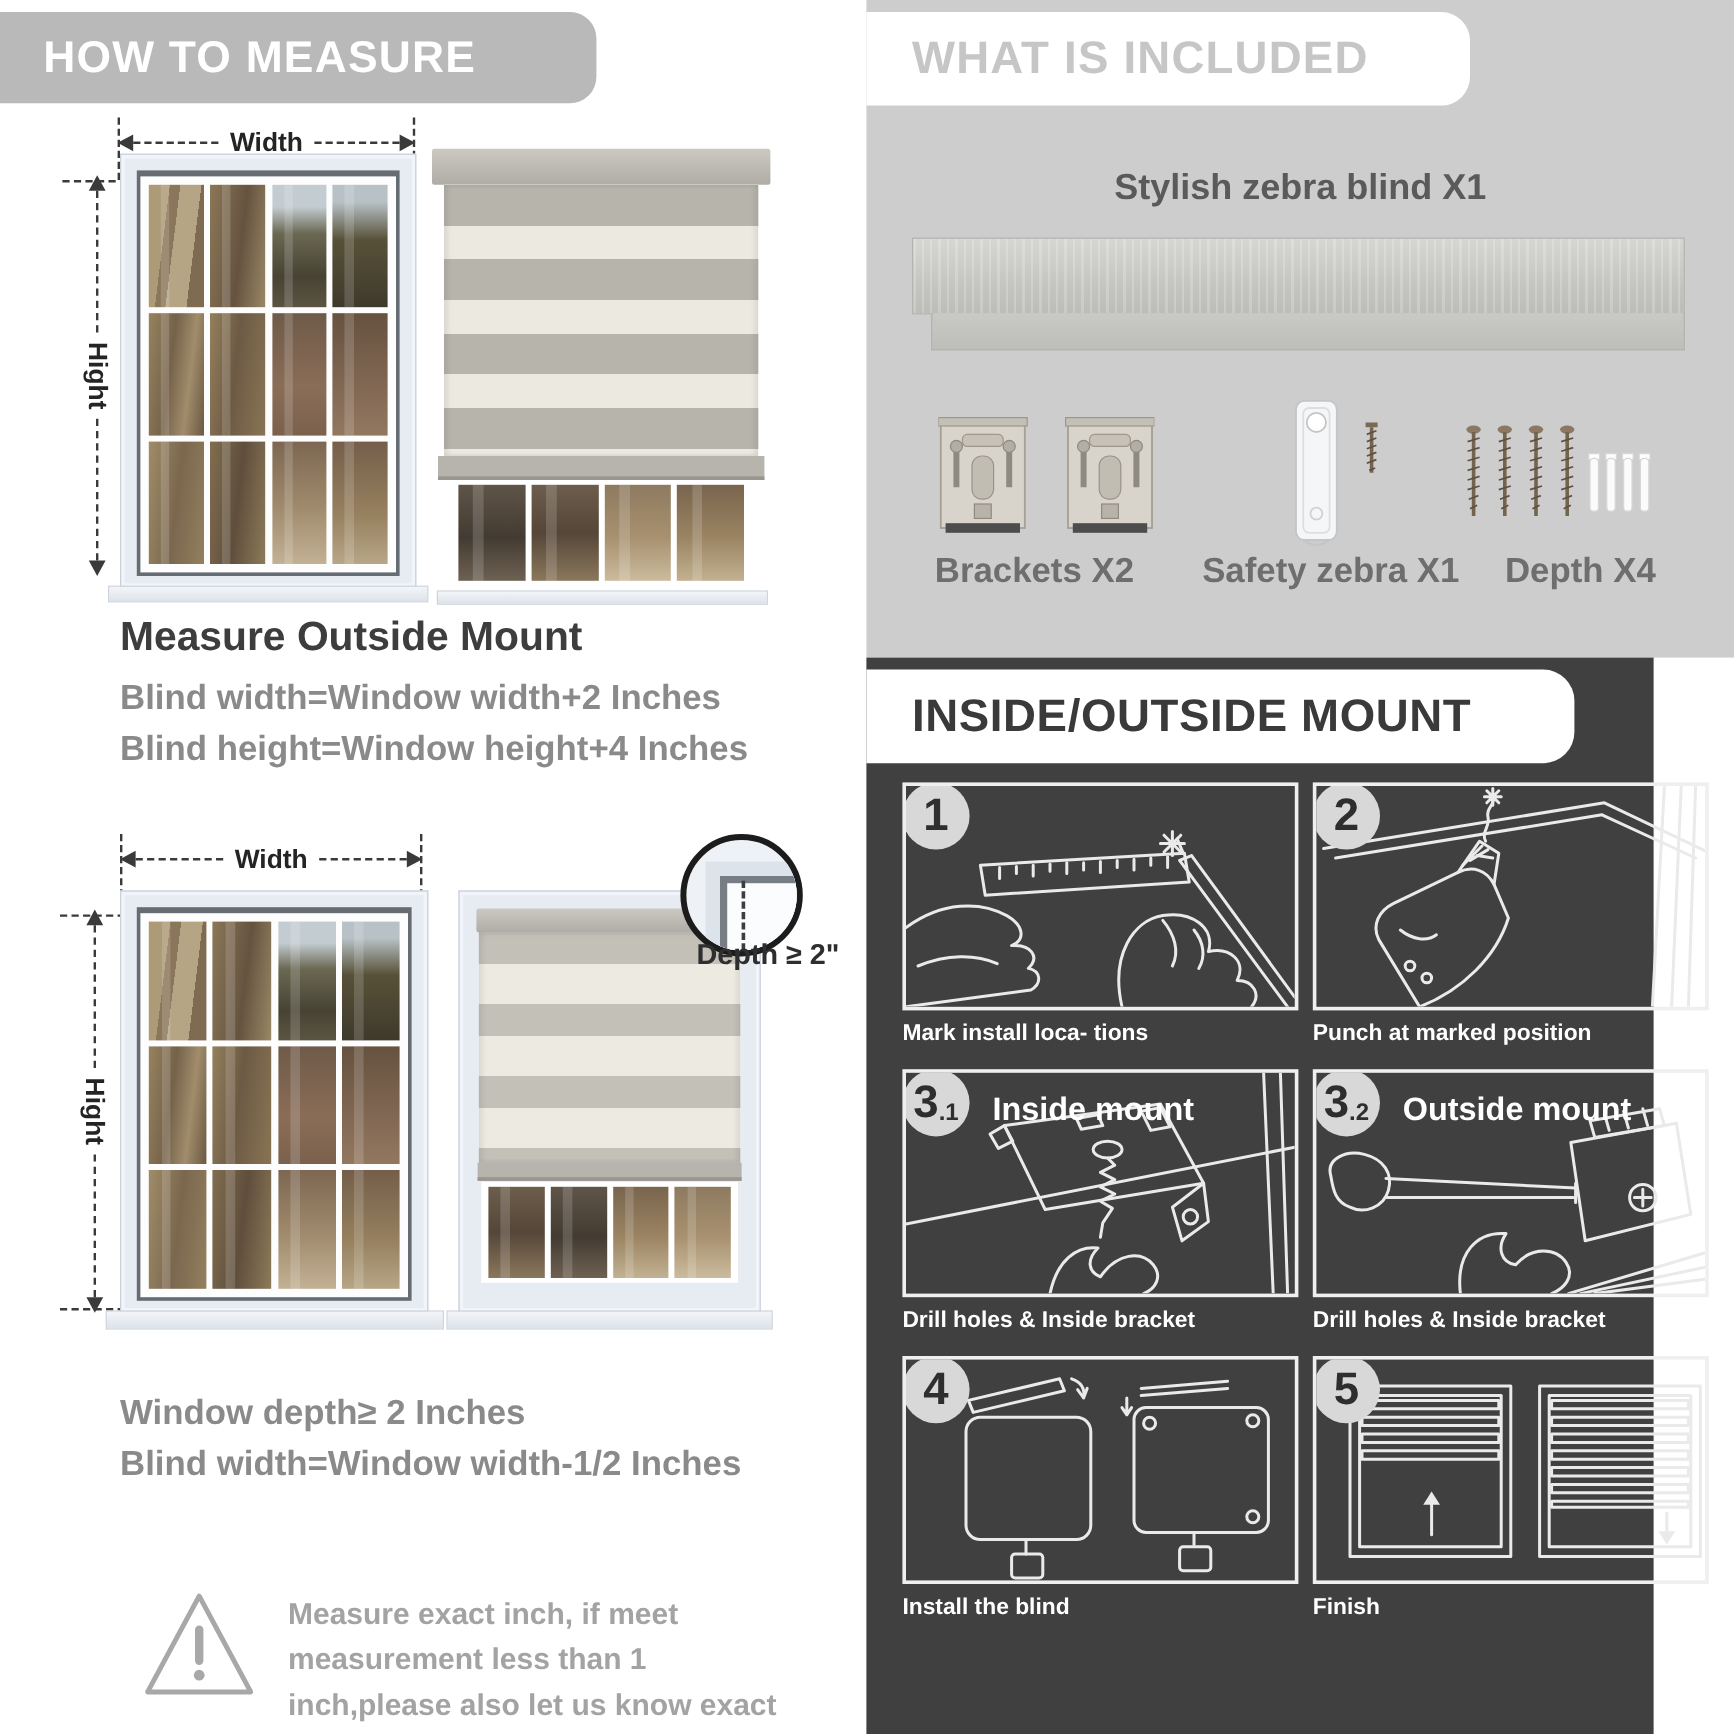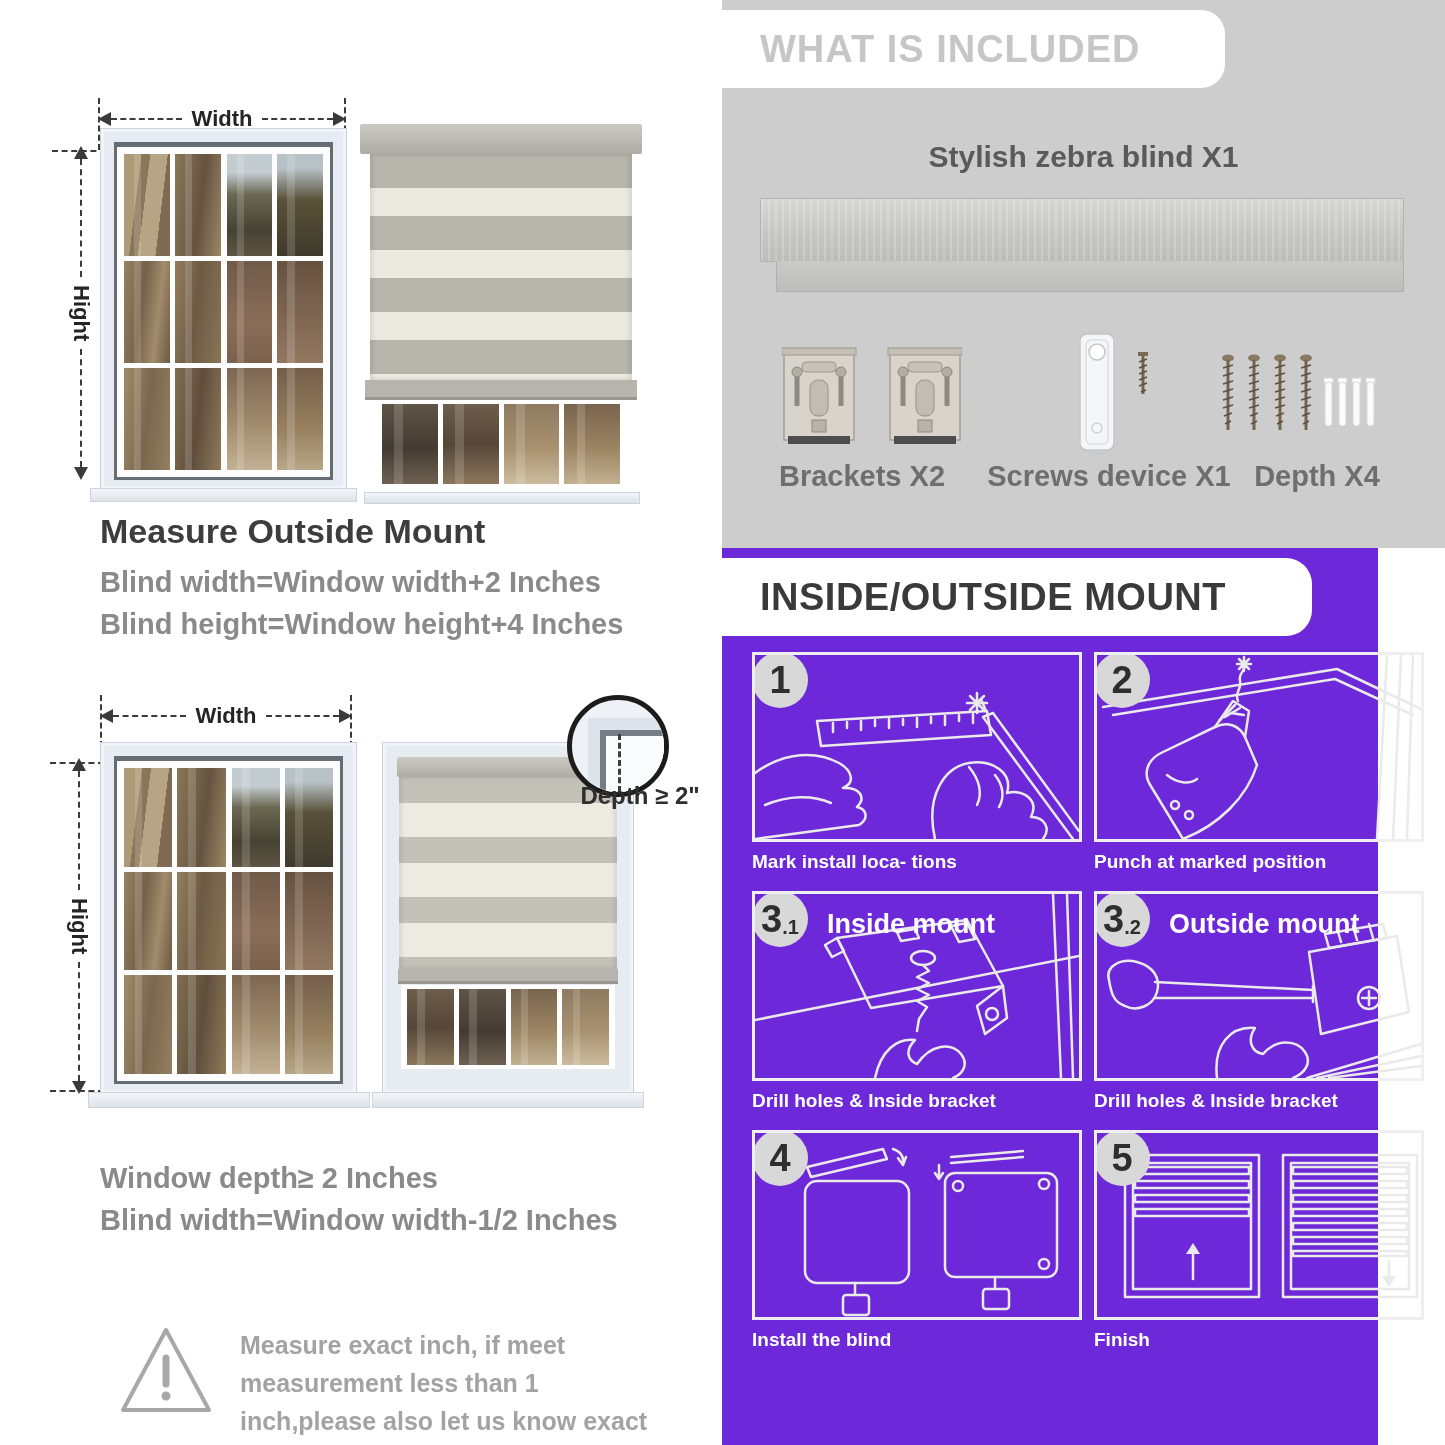--- a/index.html
+++ b/index.html
@@ -88,21 +88,21 @@
     font-weight:bold;font-size:30px;}
   .headrail1{left:38px;top:198px;width:642px;height:62px;
     background:linear-gradient(180deg,#d6d6d2,#c5c5c1 60%,#bcbcb8),
       repeating-linear-gradient(90deg,rgba(255,255,255,.20) 0 2px,rgba(0,0,0,0) 2px 7px);
     background-blend-mode:overlay;border:1px solid #b3b3af;}
   .headrail2{left:54px;top:261px;width:626px;height:30px;
     background:linear-gradient(180deg,#c9c9c5,#bdbdb9);border:1px solid #b0b0ac;border-top:none;}
   .inc-label{top:460px;color:#6e6e6e;font-weight:bold;font-size:29px;text-align:center;}
 
   
-  .mount{left:722px;top:548px;width:656px;height:897px;background:#6d28d9;}
+  .mount{left:722px;top:548px;width:656px;height:897px;background:#404040;}
   .mnt-header{left:0;top:10px;width:590px;height:78px;background:#fff;
     border-radius:0 26px 26px 0;color:#3a3a3a;font-weight:bold;font-size:38px;
     line-height:78px;padding-left:38px;letter-spacing:.5px;box-sizing:border-box;}
   .steps{left:30px;top:104px;width:672px;display:grid;
     grid-template-columns:330px 330px;column-gap:12px;row-gap:18px;}
   .step{position:relative;}
   .shot{height:190px;border:3px solid #efefef;box-sizing:border-box;position:relative;
     overflow:hidden;}
   .badge{position:absolute;top:-3px;left:-3px;width:56px;height:56px;border-radius:50%;
     background:#d8d8d8;color:#2e2e2e;display:flex;align-items:center;justify-content:center;
@@ -116,20 +116,21 @@
   .art path,.art line,.art rect,.art circle,.art ellipse,.art polyline
     {fill:none;stroke:#eaeaea;stroke-width:2.5;stroke-linecap:round;stroke-linejoin:round;}
   .art .fillstripe{fill:#d9d9d9;stroke:none;}
   .art .fillsolid{fill:#eaeaea;stroke:none;}
 </style>
 </head>
 <body>
 
 <div class="page">
 
+  <div class="abs how-header">HOW TO MEASURE</div>
 
   <div class="abs dim-h" style="left:98px;top:106px;width:248px;">
     <span class="ext" style="left:0;"></span>
     <span class="ext" style="right:0;"></span>
     <span class="ah l"></span>
     <span class="seg"></span>
     <span class="lab">Width</span>
     <span class="seg"></span>
     <span class="ah r"></span>
   </div>
@@ -382,21 +383,21 @@
             <rect x="-3" y="4" width="7" height="44" rx="3" fill="#fbfbfb" stroke="#d7d7d7"></rect>
           </g>
         <g transform="translate(150,28)">
             <rect x="-4" y="0" width="9" height="5" fill="#fdfdfd" stroke="#d7d7d7"></rect>
             <rect x="-3" y="4" width="7" height="44" rx="3" fill="#fbfbfb" stroke="#d7d7d7"></rect>
           </g>
       </g>
     </svg>
 
     <div class="abs inc-label" style="left:25px;width:230px;">Brackets X2</div>
-    <div class="abs inc-label" style="left:262px;width:250px;">Screws device X1</div>
+    <div class="abs inc-label" style="left:262px;width:250px;">Safety zebra X1</div>
     <div class="abs inc-label" style="left:505px;width:180px;">Depth X4</div>
   </div>
 
   <div class="abs mount">
     <div class="abs mnt-header">INSIDE/OUTSIDE MOUNT</div>
 
     <div class="abs steps">
 
       <div class="step">
         <div class="shot">

